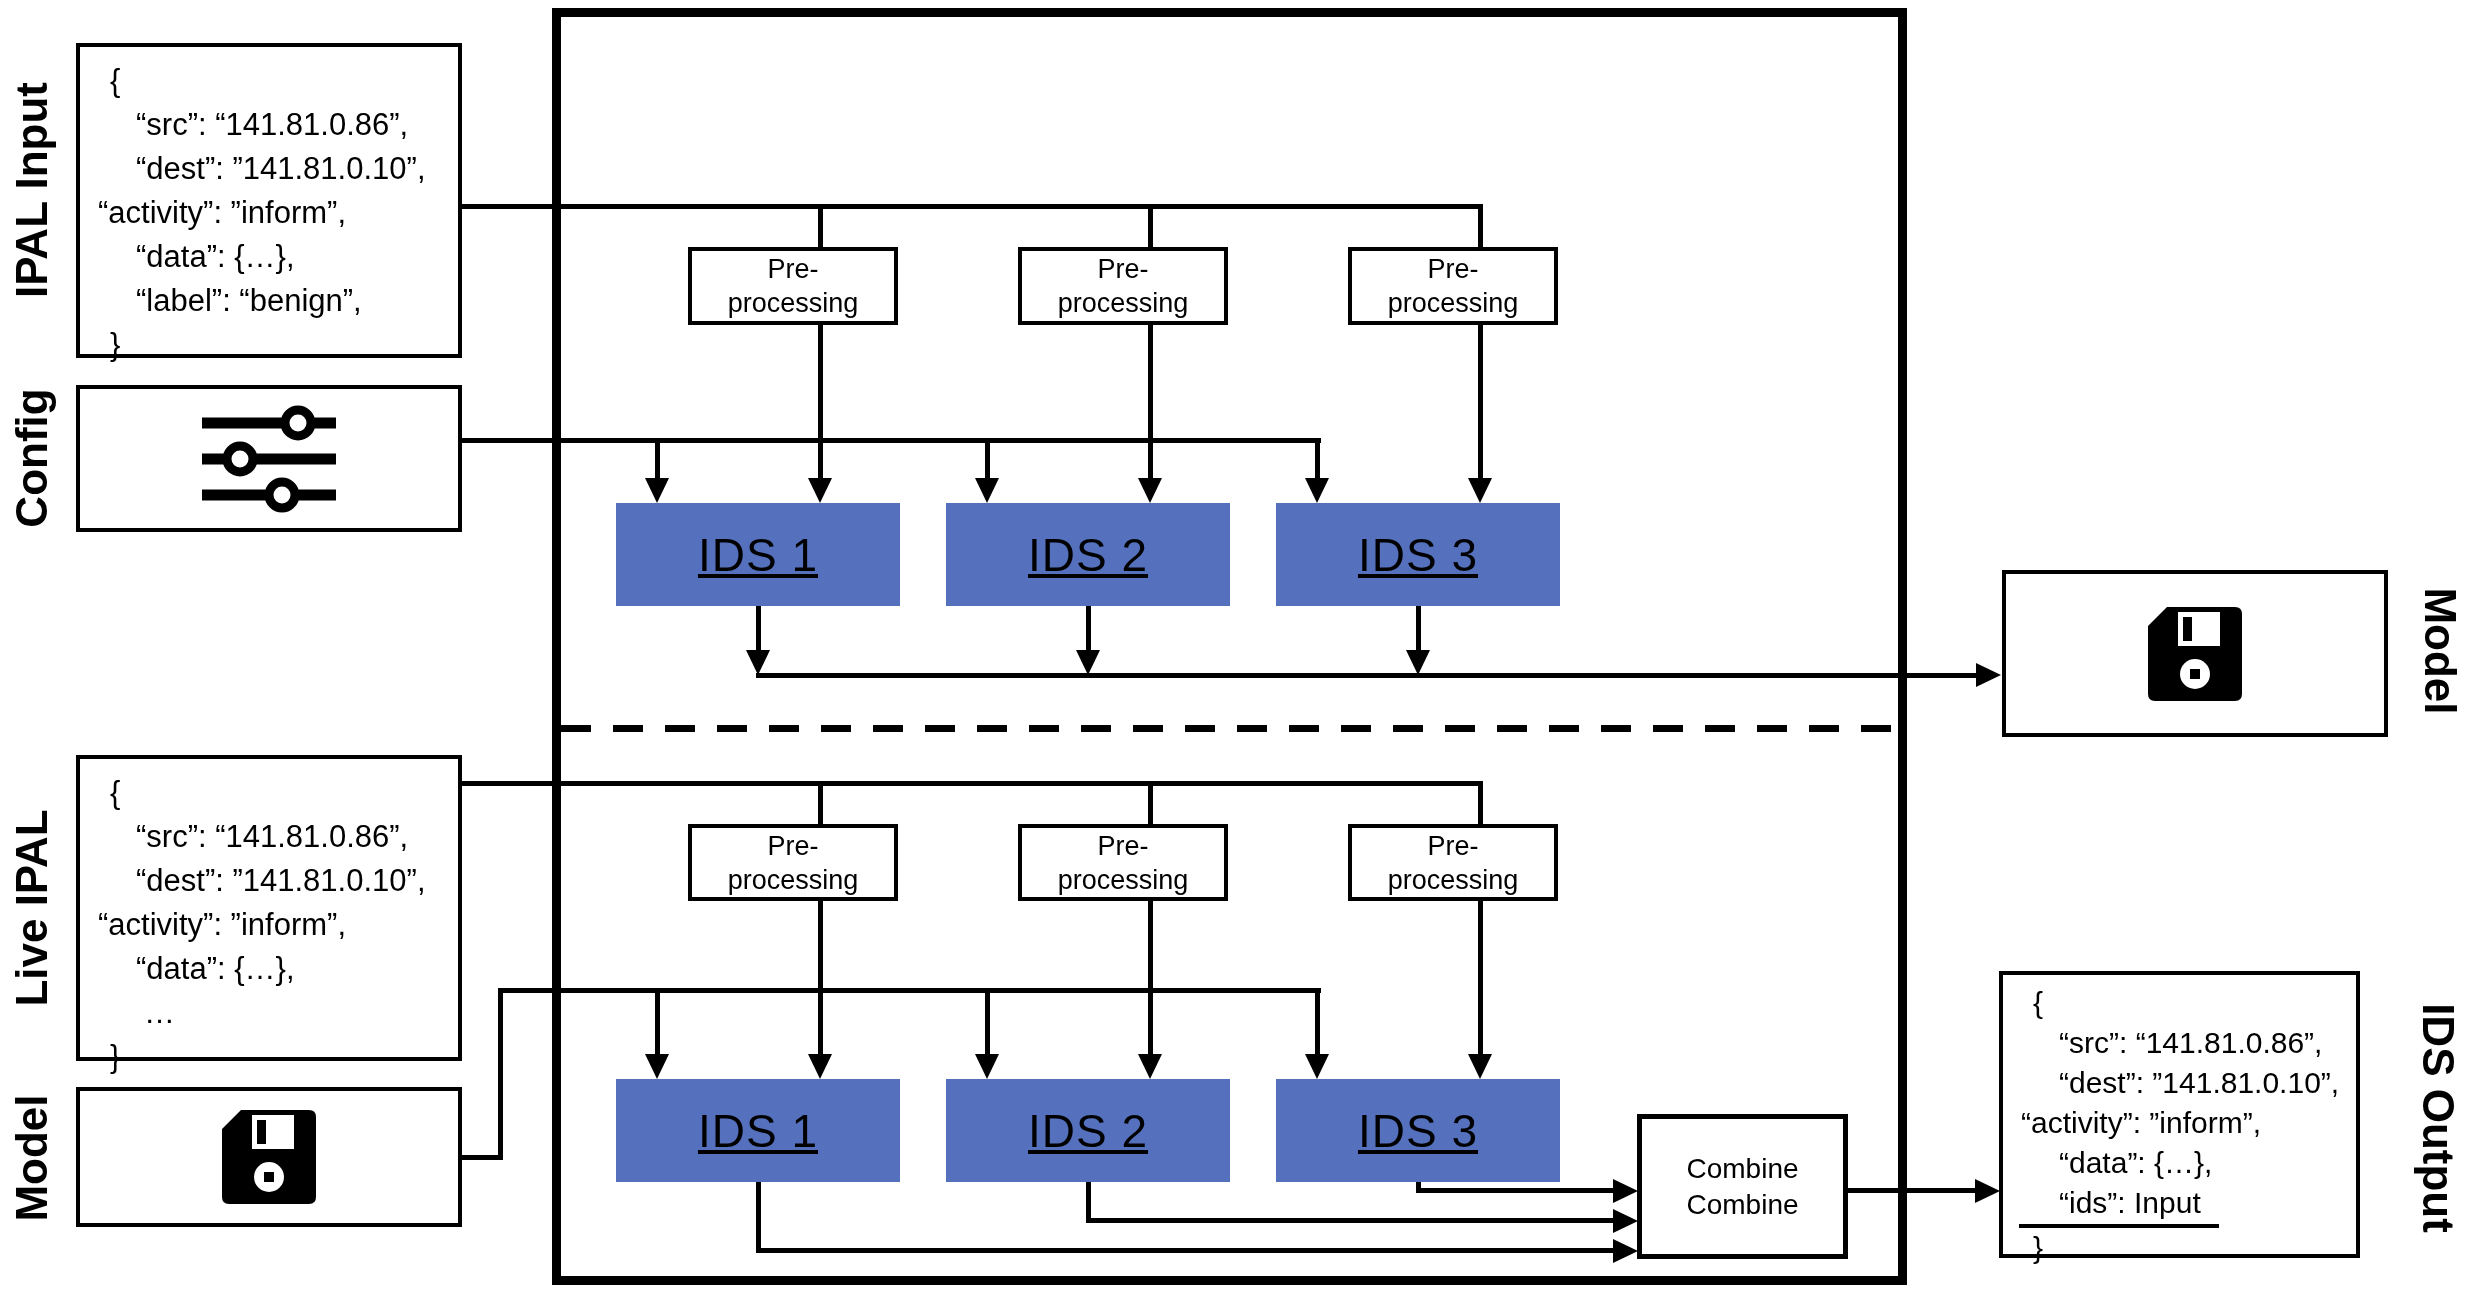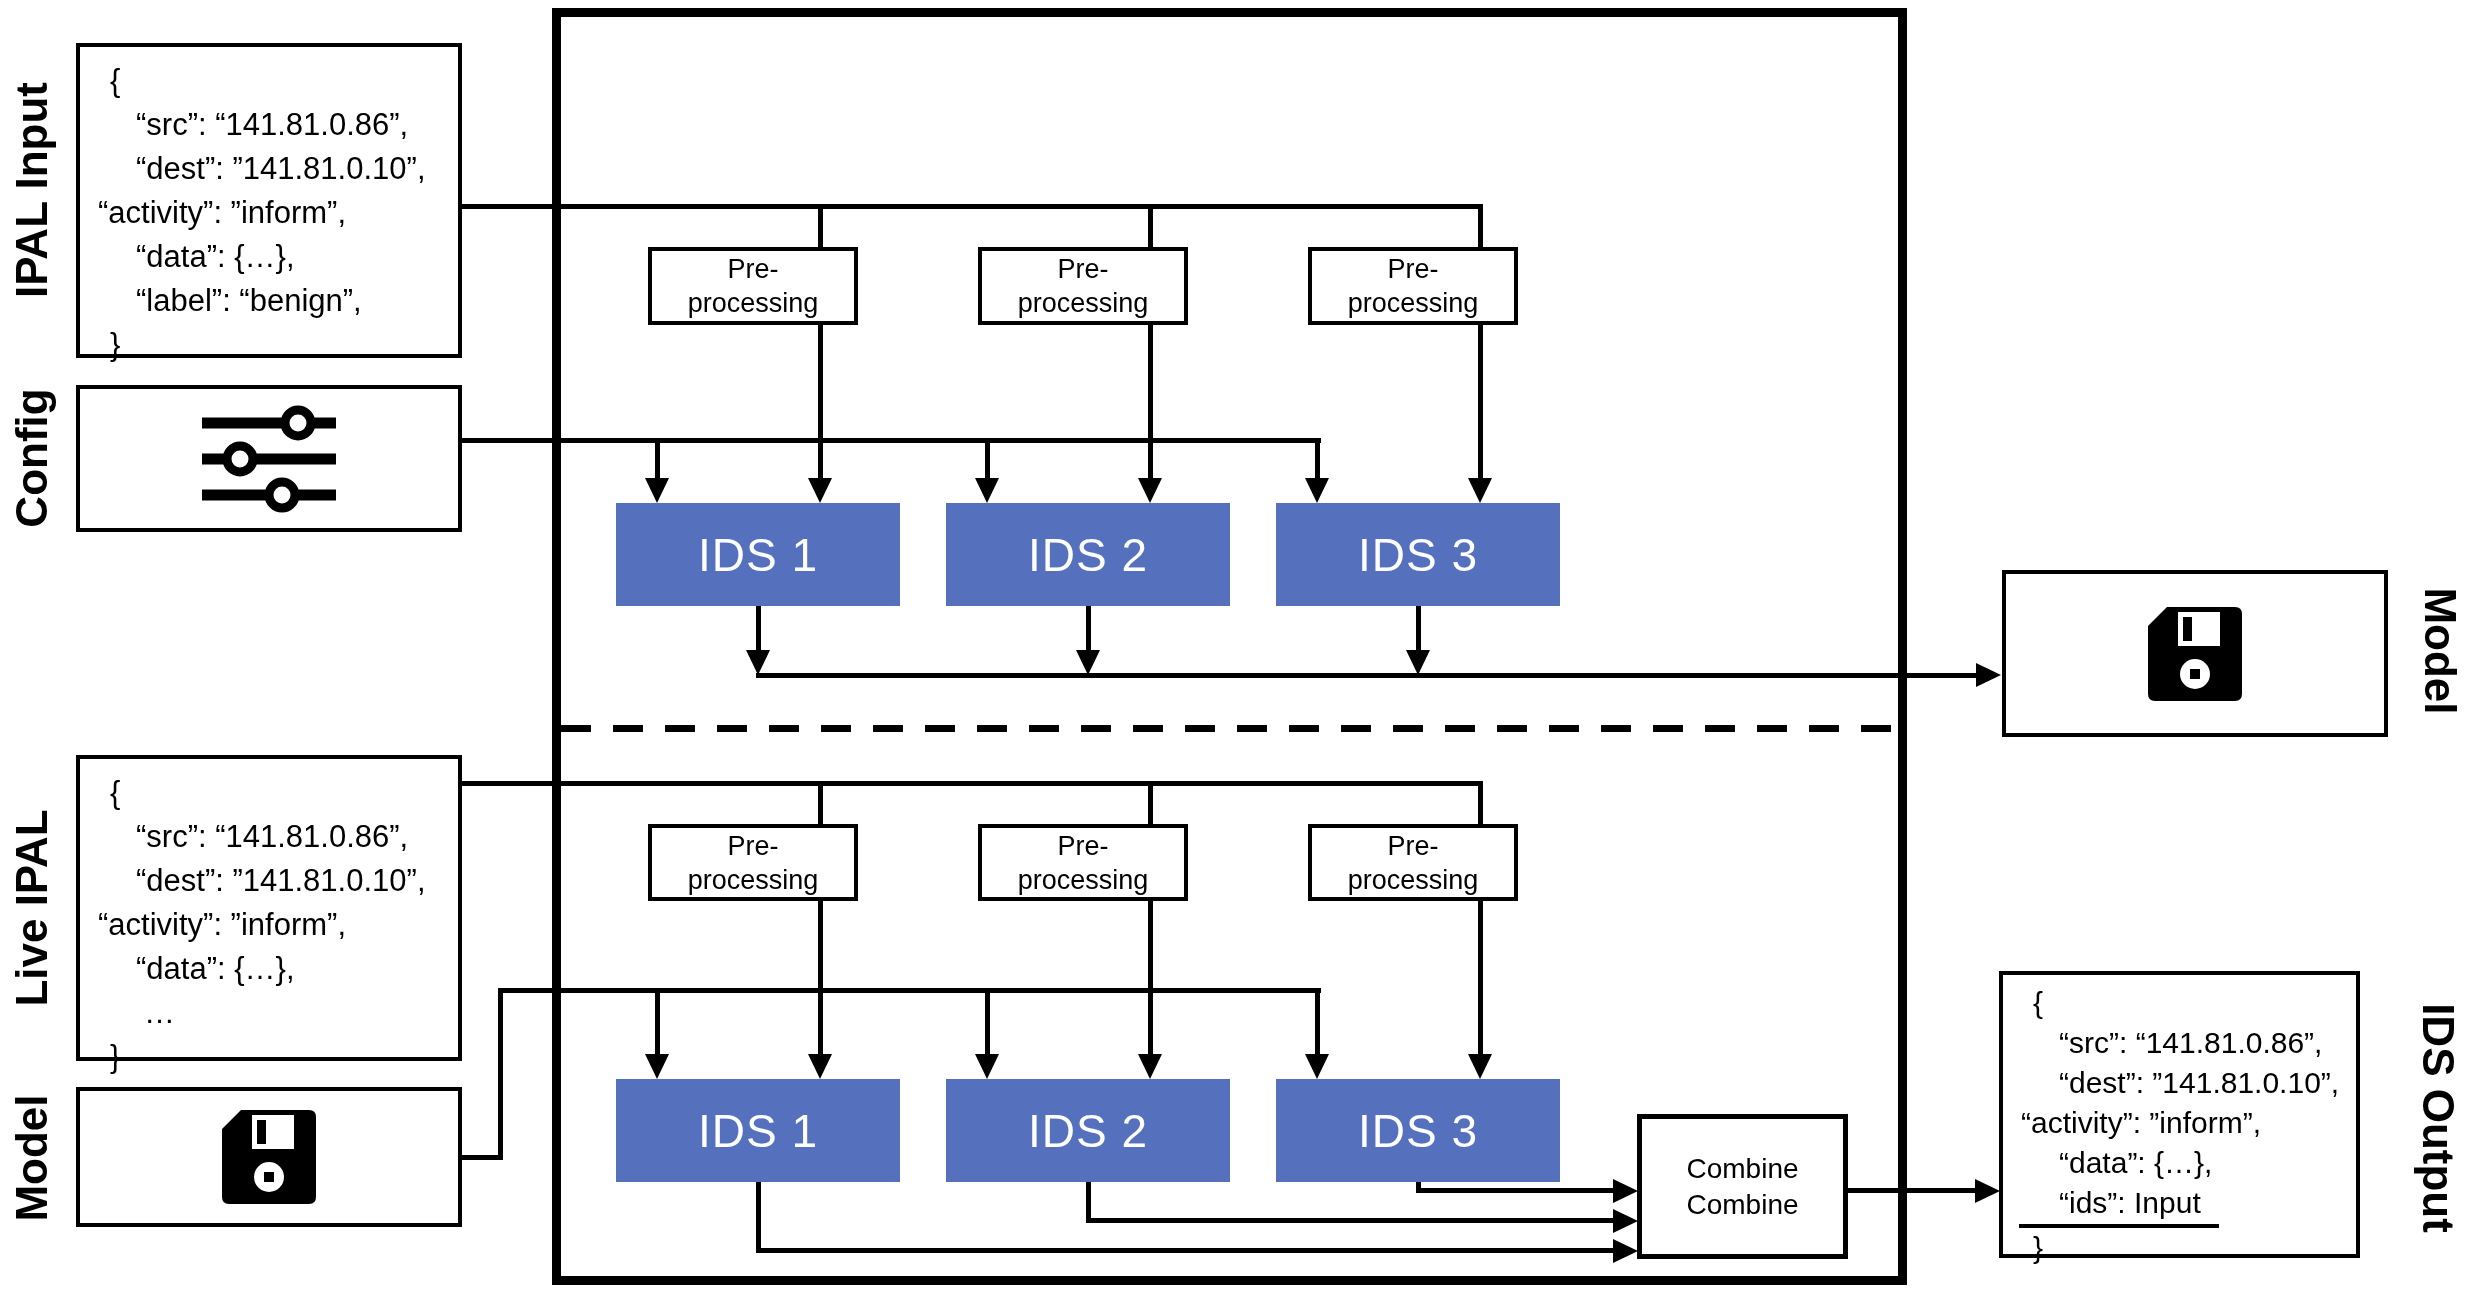--- a/index.html
+++ b/index.html
@@ -5,23 +5,23 @@
   html,body{margin:0;padding:0;background:#ffffff;}
   #canvas{
     position:relative;width:2475px;height:1291px;background:#ffffff;
     font-family:"Liberation Sans",sans-serif;color:#000;overflow:hidden;
   }
   
   .wbox{position:absolute;background:#fff;border:4px solid #000;box-sizing:border-box;}
   .frame{position:absolute;border:9px solid #000;box-sizing:border-box;background:transparent;}
   .ppbox{position:absolute;background:#fff;border:4px solid #000;box-sizing:border-box;
          display:flex;flex-direction:column;align-items:center;justify-content:center;
-         font-size:27px;line-height:34px;text-align:center;}
-  .idsbox{position:absolute;background:#5571BE;color:#ffffff;display:flex;align-items:center;
-          justify-content:center;font-size:46px;letter-spacing:1px;}
+         font-size:27px;line-height:34px;text-align:center;margin-left:40px;}
+  .idsbox{position:absolute;background:#5571BE;color:#000000;display:flex;align-items:center;
+          justify-content:center;font-size:46px;letter-spacing:1px;text-decoration:underline;}
   .combinebox{position:absolute;background:#fff;border:5px solid #000;box-sizing:border-box;
           display:flex;flex-direction:column;align-items:center;justify-content:center;
           font-size:28px;line-height:36px;}
   
   .hline{position:absolute;background:#000;height:5px;}
   .vline{position:absolute;background:#000;width:5px;}
   .ad{position:absolute;width:0;height:0;border-left:12px solid transparent;
       border-right:12px solid transparent;border-top:25px solid #000;}
   .ar{position:absolute;width:0;height:0;border-top:12px solid transparent;
       border-bottom:12px solid transparent;border-left:25px solid #000;}

